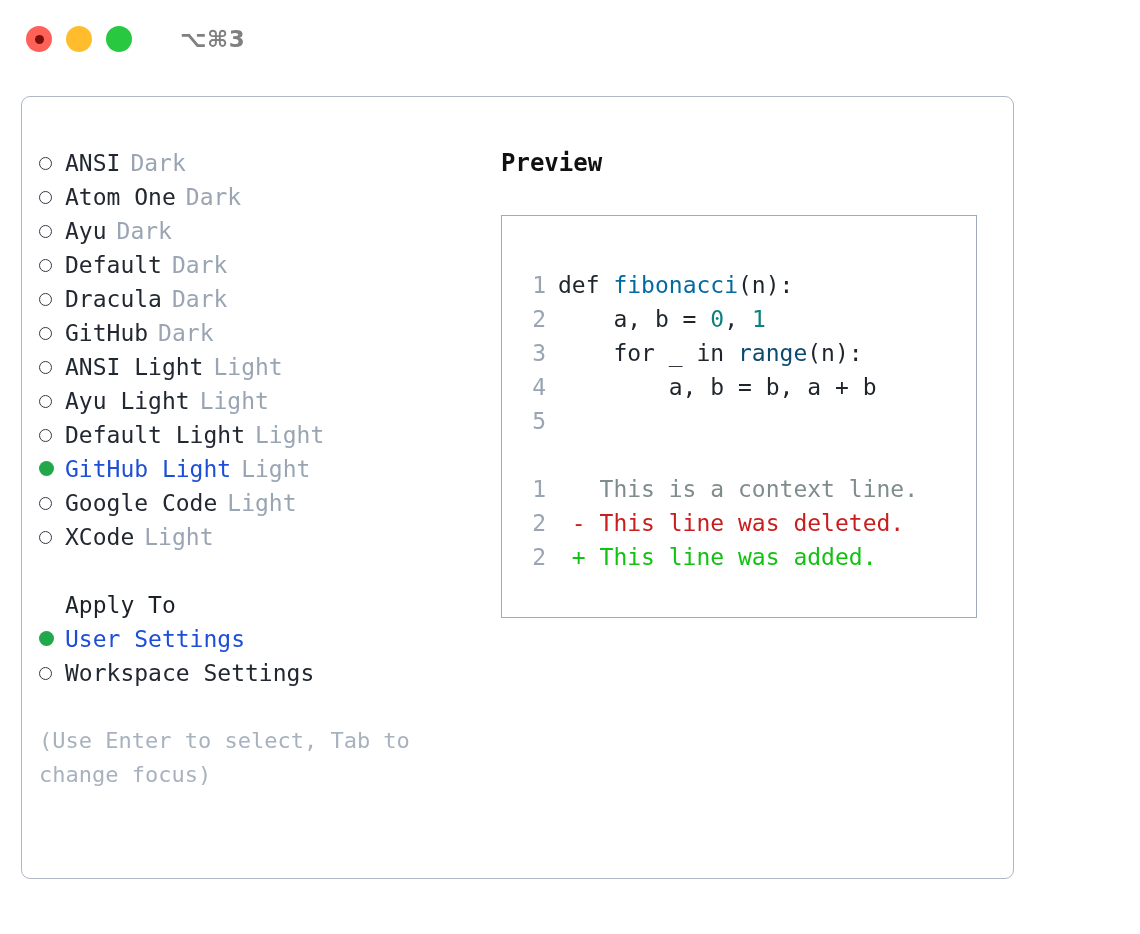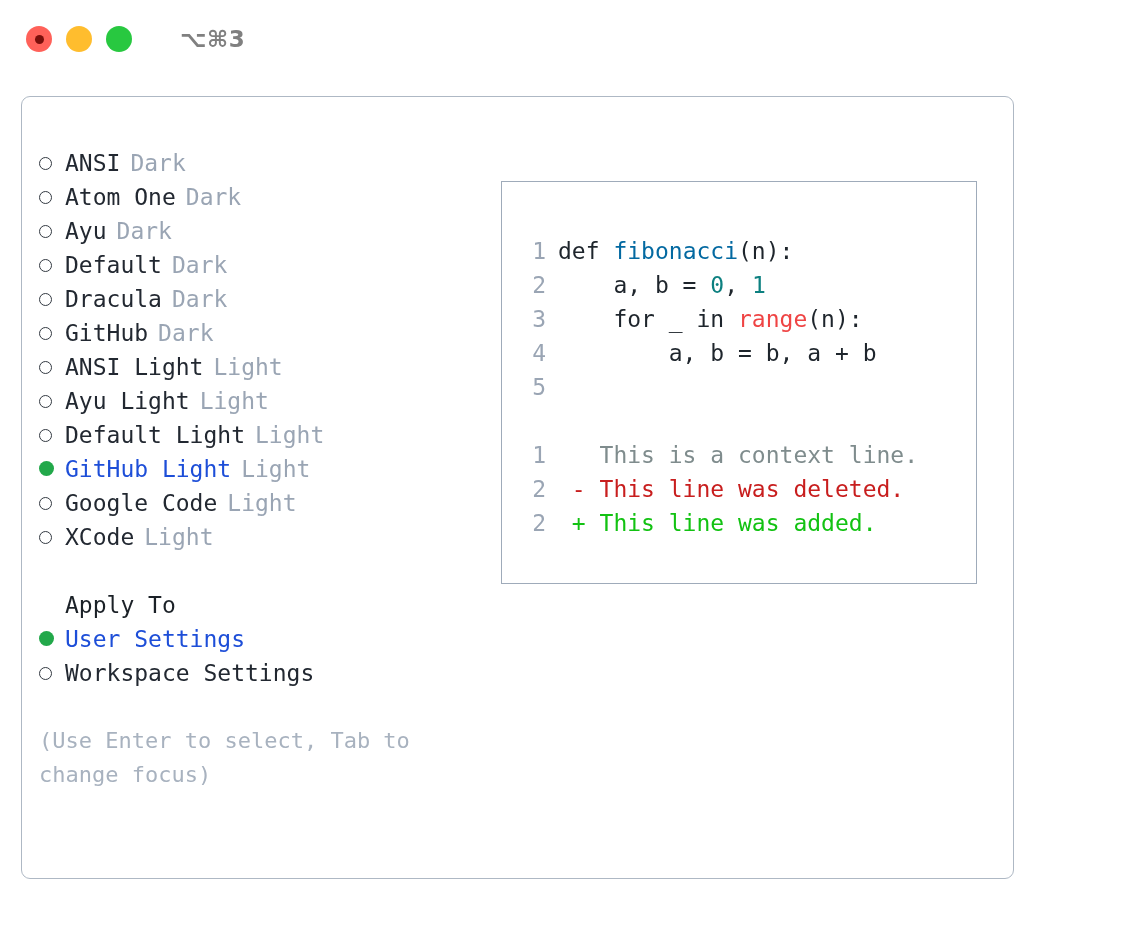--- a/index.html
+++ b/index.html
@@ -186,21 +186,21 @@
   .ln {
     color: #9aa5b4;
     width: 24px;
     flex: 0 0 24px;
     text-align: right;
     margin-right: 12px;
   }
   .code-text { color: #1e252c; margin-top: 36px; }
   .tok-fn    { color: #0369a1; }
   .tok-num   { color: #0d8080; }
-  .tok-builtin { color: #ef4444; }
+  .tok-builtin { color: #0c4a6e; }
 
   .blank-line { height: 34px; }
 
   .diff-ctx   { color: #7f8c8d; }
   .diff-del   { color: #c81e1e; }
   .diff-add   { color: #12c212; }
 </style>
 </head>
 <body>
 
@@ -241,20 +241,21 @@
         <div class="subheading">Apply To</div>
         <div id="apply-list">
             <div class="opt-row"><span class="marker"><span class="circle-filled"></span></span><span class="opt-label selected">User Settings</span></div>
             <div class="opt-row"><span class="marker"><span class="circle-empty"></span></span><span class="opt-label">Workspace Settings</span></div>
           </div>
 
         <div class="hint">(Use Enter to select, Tab to change focus)</div>
       </div>
 
       <div class="right-col">
+        <div class="heading">Preview</div>
 
         <div class="preview-box">
           <div id="code-block">
               <div class="code-line"><span class="ln">1</span><span><span class="code-text">def </span><span class="tok-fn">fibonacci</span><span class="code-text">(n):</span></span></div>
               <div class="code-line"><span class="ln">2</span><span><span class="code-text">    a, b = </span><span class="tok-num">0</span><span class="code-text">, </span><span class="tok-num">1</span></span></div>
               <div class="code-line"><span class="ln">3</span><span><span class="code-text">    for _ in </span><span class="tok-builtin">range</span><span class="code-text">(n):</span></span></div>
               <div class="code-line"><span class="ln">4</span><span><span class="code-text">        a, b = b, a + b</span></span></div>
               <div class="code-line"><span class="ln">5</span></div>
             </div>
           <div class="blank-line"></div>

